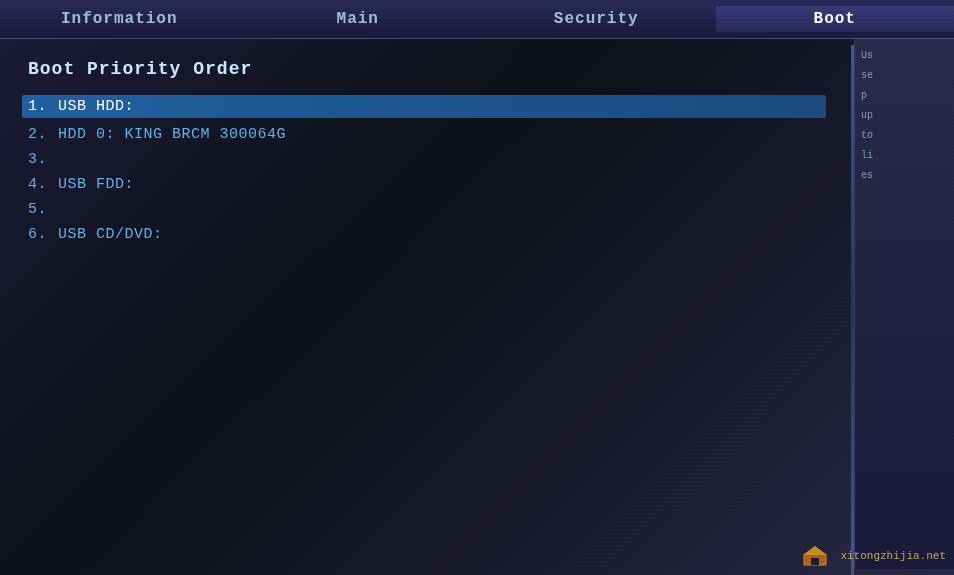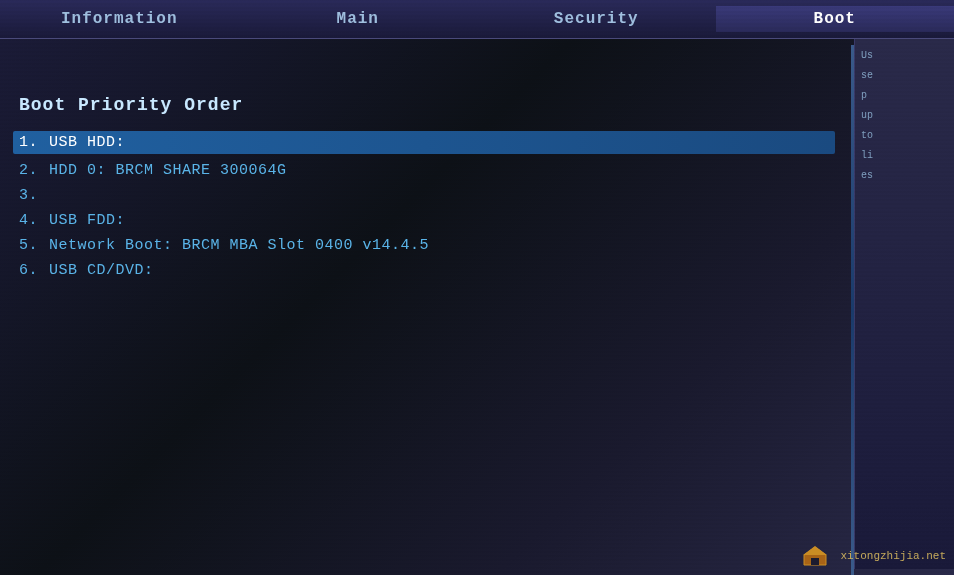--- a/index.html
+++ b/index.html
@@ -52,23 +52,22 @@
     
     .main-content {
       display: flex;
       width: 100%;
       height: calc(100% - 45px);
     }
 
     
     .left-panel {
       flex: 1;
-      padding: 20px 19px;
+      padding: 20px 28px;
       position: relative;
-      margin-top: 36px;
     }
 
     
     .right-panel {
       width: 100px;
       background: linear-gradient(180deg, #2a2a4a 0%, #1a1a3a 100%);
       border-left: 1px solid #3a3a6a;
       padding: 10px 6px;
       display: flex;
       flex-direction: column;
@@ -192,35 +191,34 @@
 
       <ul class="boot-list">
 
         <li class="boot-item selected">
           <span class="num">1.</span>
           <span>USB HDD:</span>
         </li>
 
         <li class="boot-item">
           <span class="num">2.</span>
-          <span>HDD 0: BRCM SHARE 300064G</span>
+          <span>HDD 0: KING BRCM 300064G</span>
         </li>
 
         <li class="boot-item">
           <span class="num">3.</span>
         </li>
 
         <li class="boot-item">
           <span class="num">4.</span>
           <span>USB FDD:</span>
         </li>
 
         <li class="boot-item">
           <span class="num">5.</span>
-          <span>Network Boot: BRCM MBA Slot 0400 v14.4.5</span>
         </li>
 
         <li class="boot-item">
           <span class="num">6.</span>
           <span>USB CD/DVD:</span>
         </li>
 
       </ul>
     </div>
 

